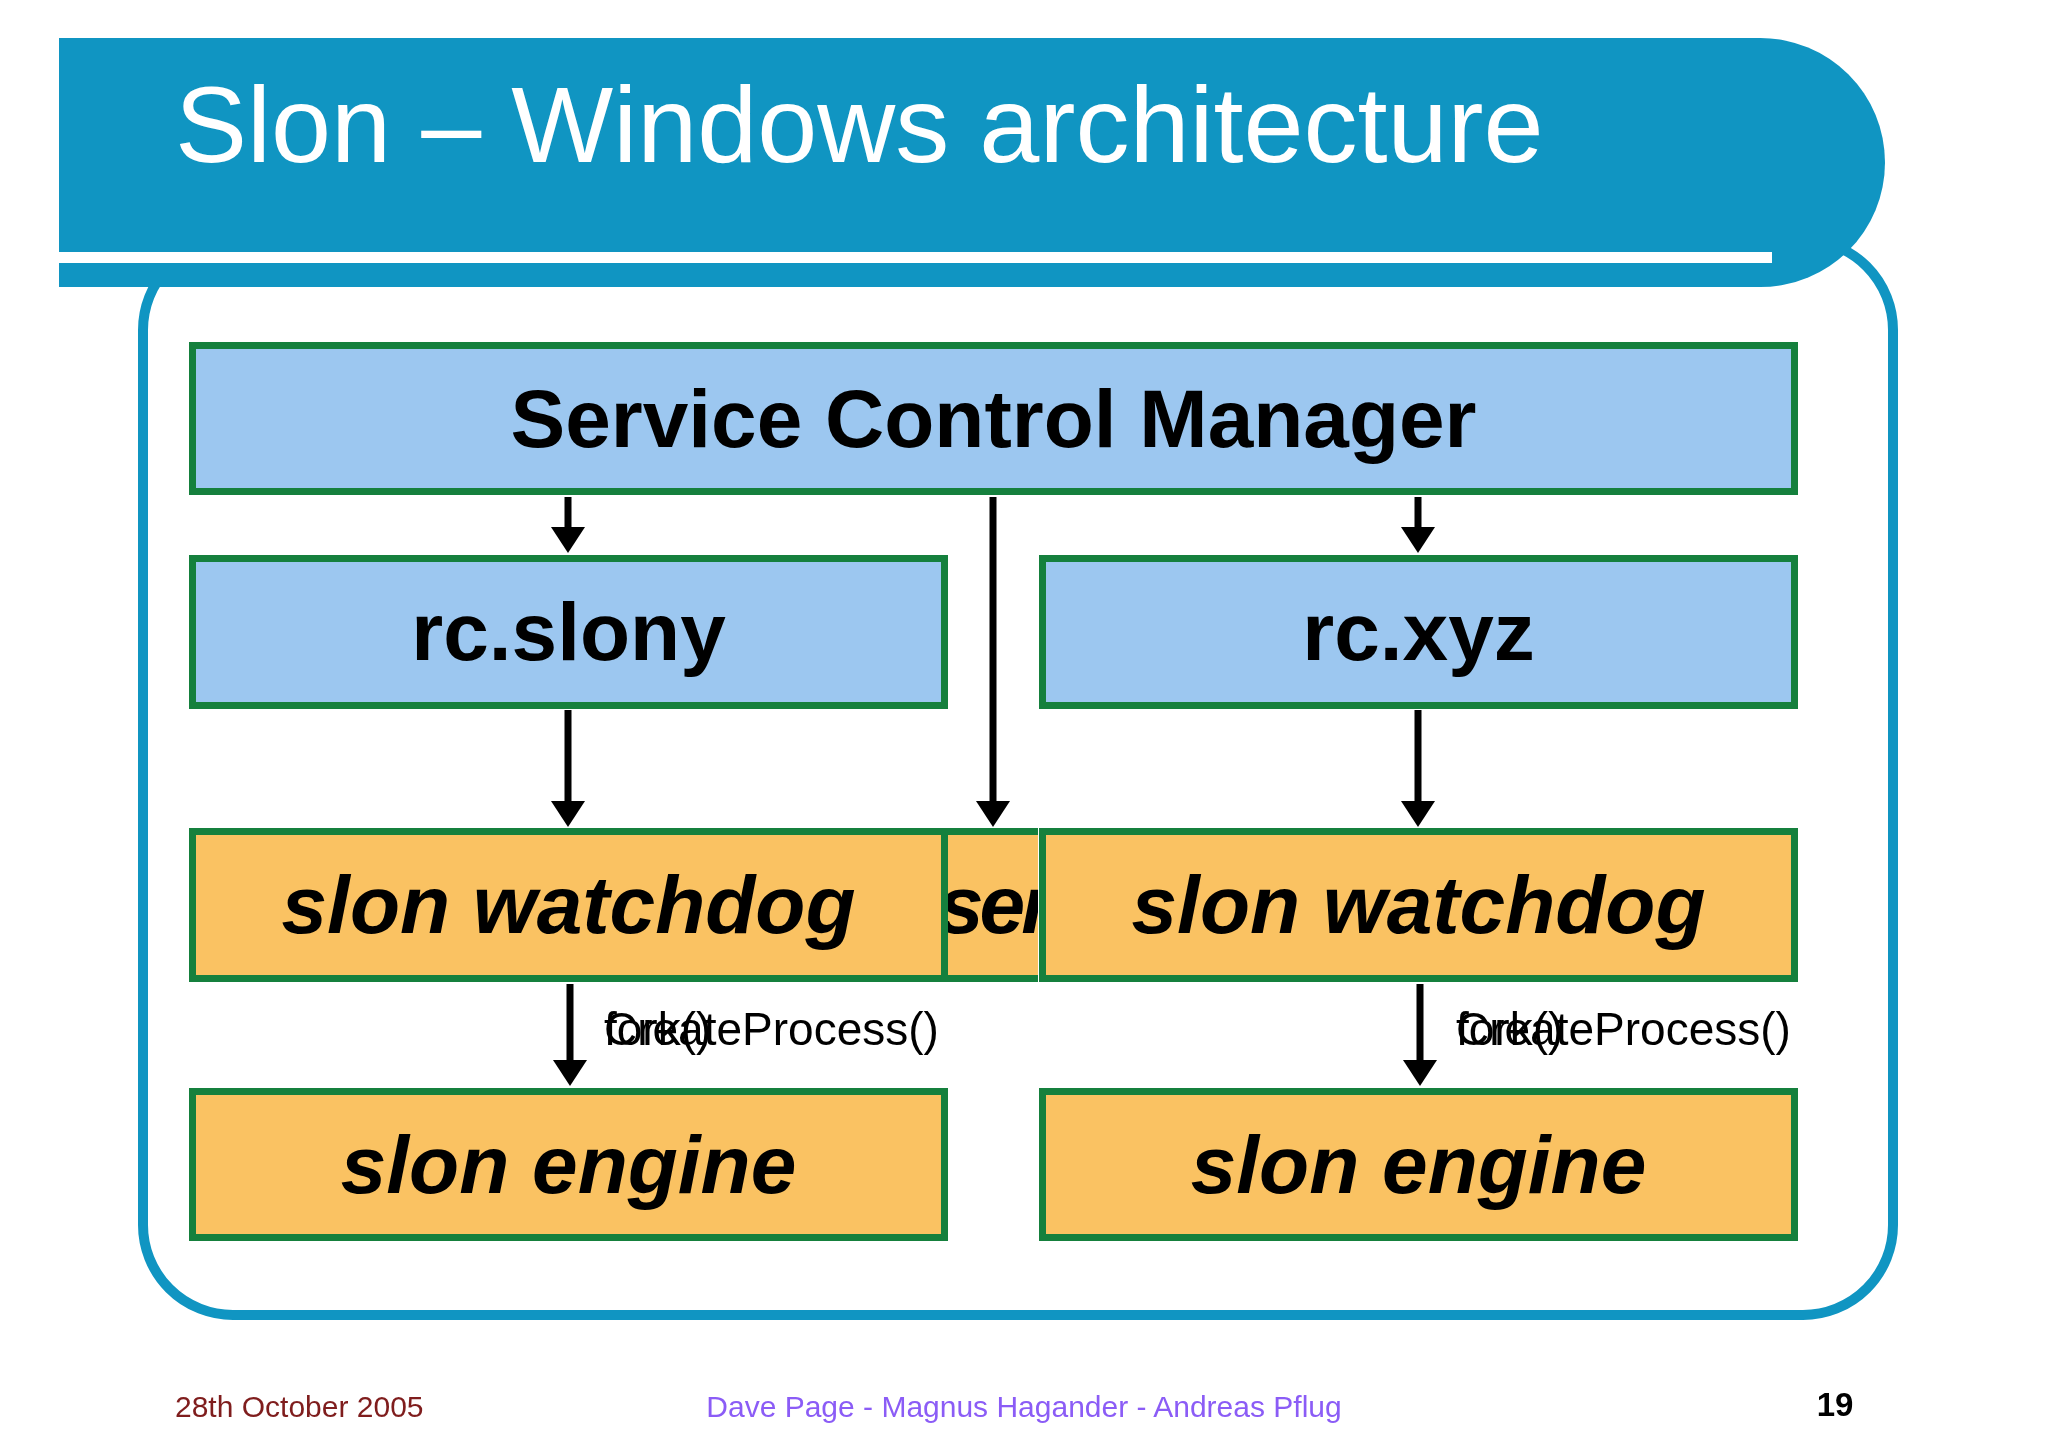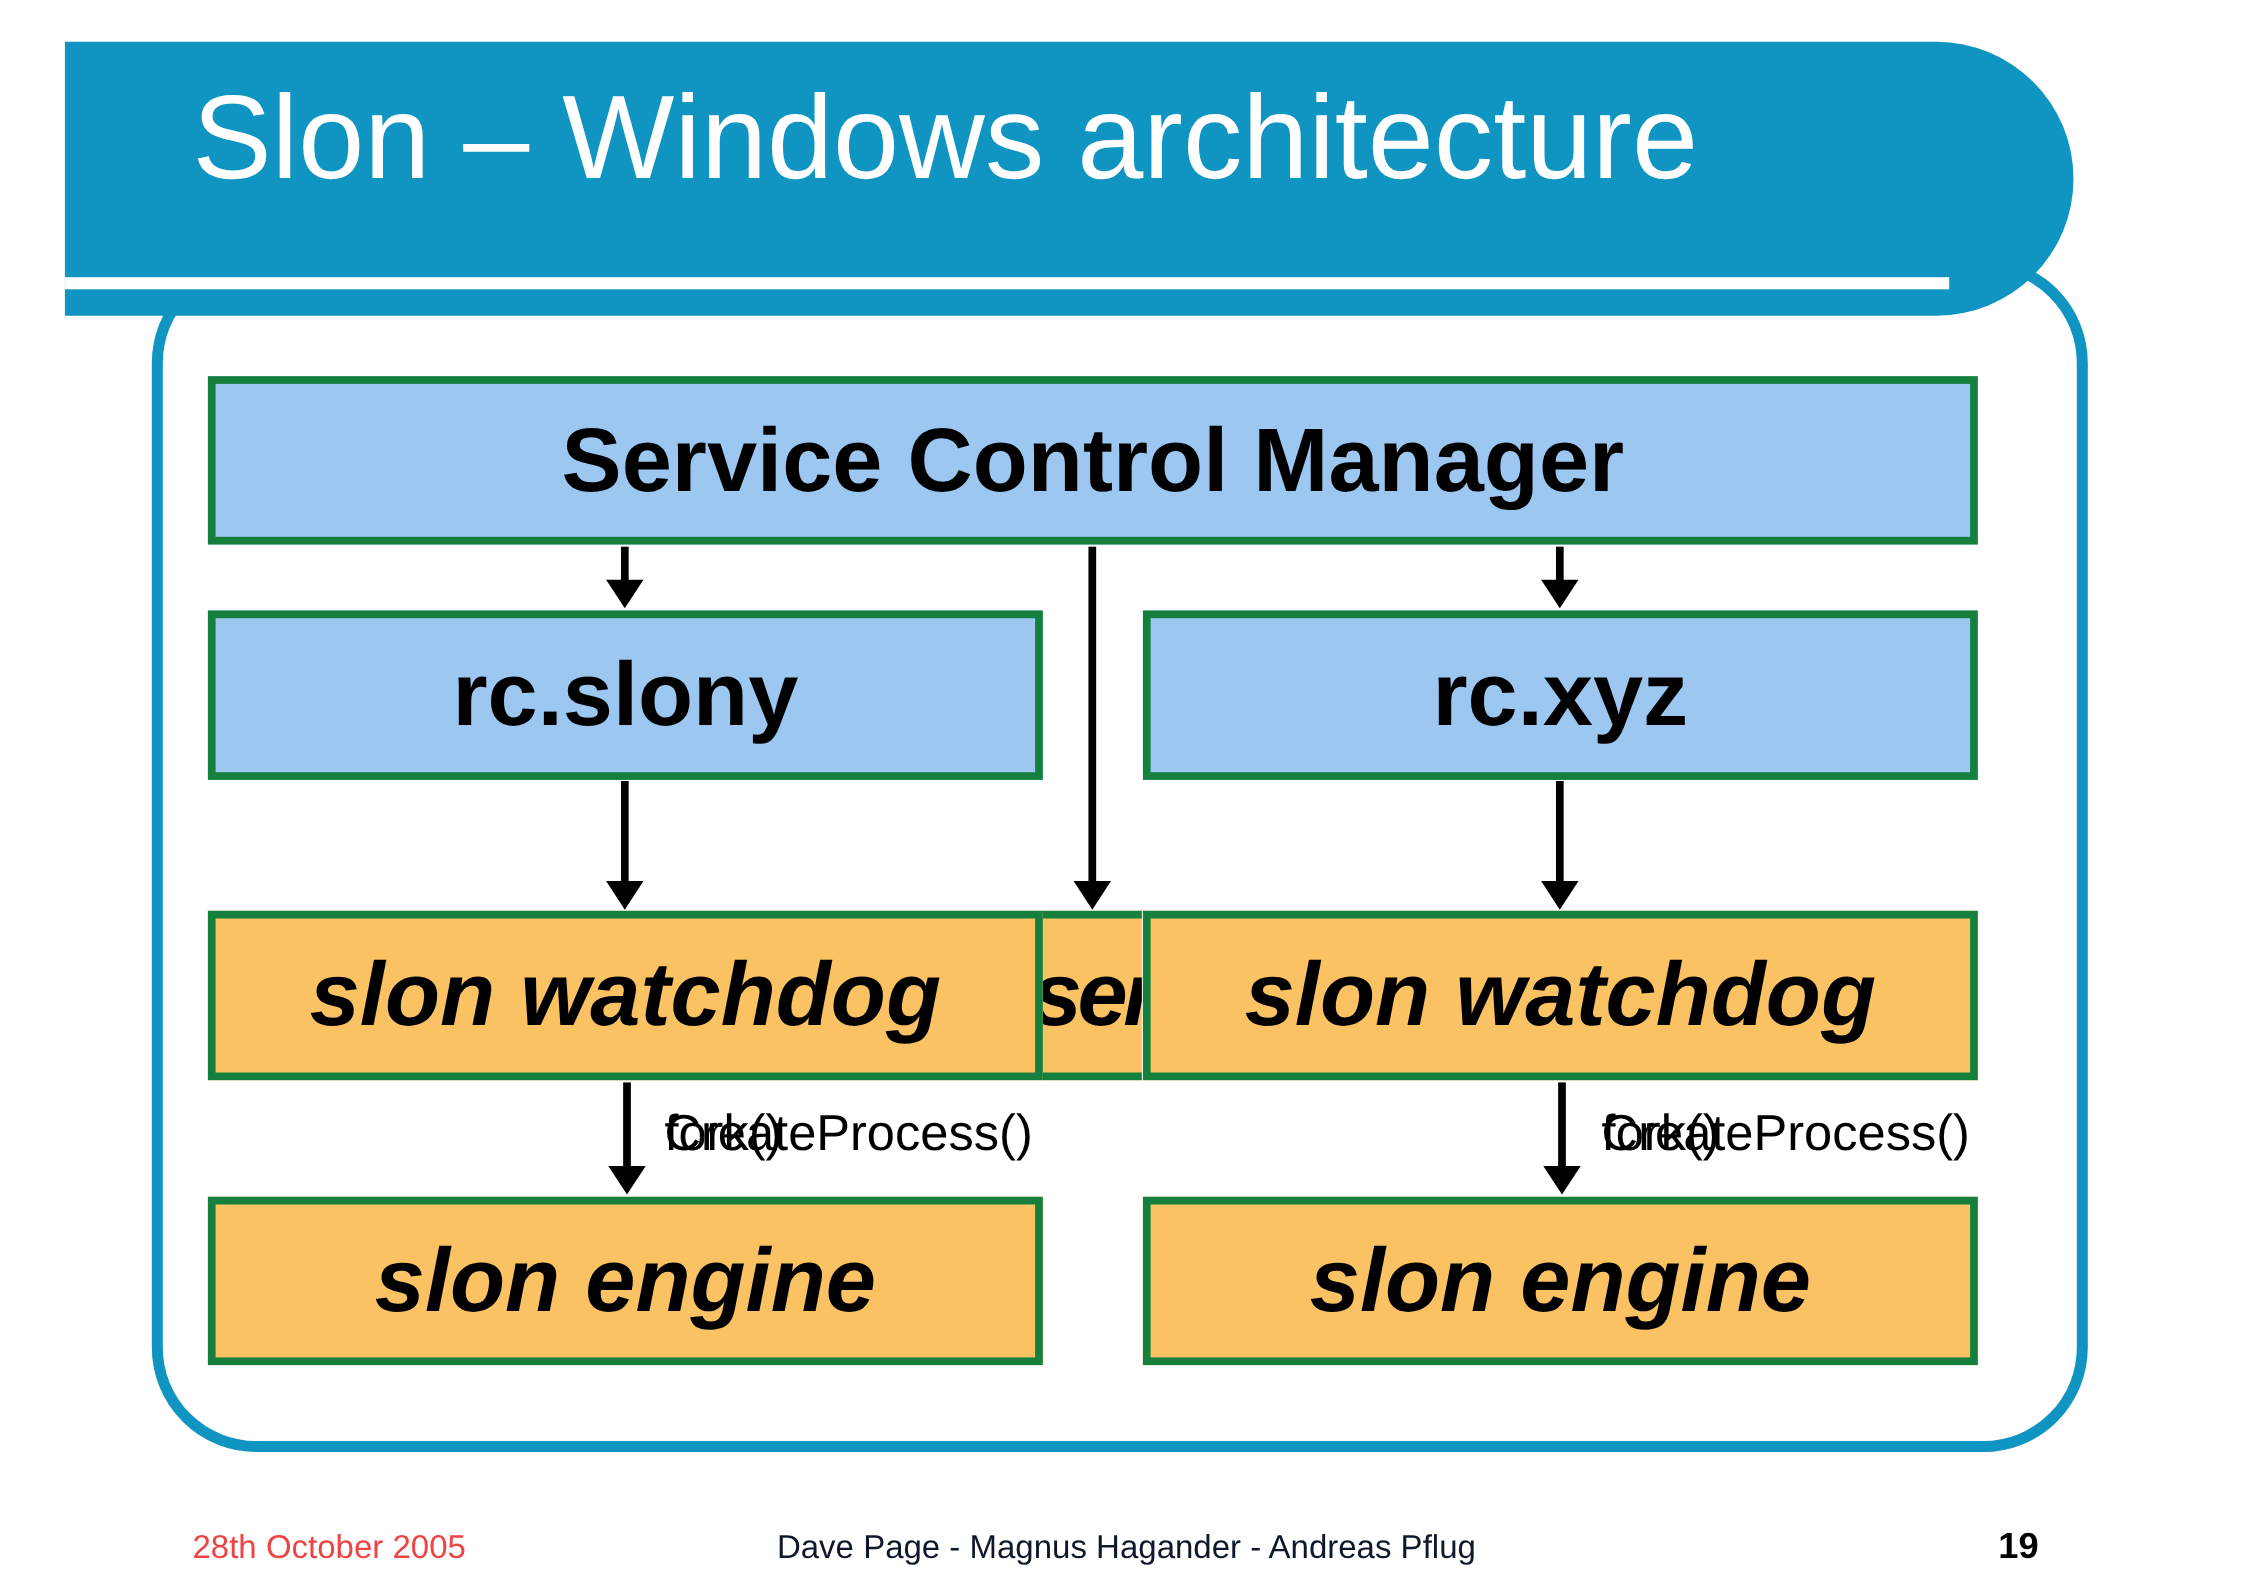--- a/index.html
+++ b/index.html
@@ -105,26 +105,26 @@
   }
   .call-label-left{left:604px;top:1002px;}
   .call-label-right{left:1456px;top:1002px;}
   .call-label span{
     position:absolute;left:0;top:0;
     font-size:46px;color:#000000;white-space:nowrap;
   }
   
   .footer-date{
     position:absolute;left:175px;top:1390px;
-    font-size:30px;color:#ef4444;white-space:nowrap;
+    font-size:30px;color:#7f1d1d;white-space:nowrap;
   }
   .footer-authors{
     position:absolute;left:0;top:1390px;width:2048px;
     text-align:center;
-    font-size:30px;color:#0f172a;white-space:nowrap;
+    font-size:30px;color:#8b5cf6;white-space:nowrap;
   }
   .page-number{
     position:absolute;left:1795px;top:1386px;width:80px;
     text-align:center;
     font-size:33px;font-weight:bold;color:#000000;
   }
 </style>
 </head>
 <body>
 

